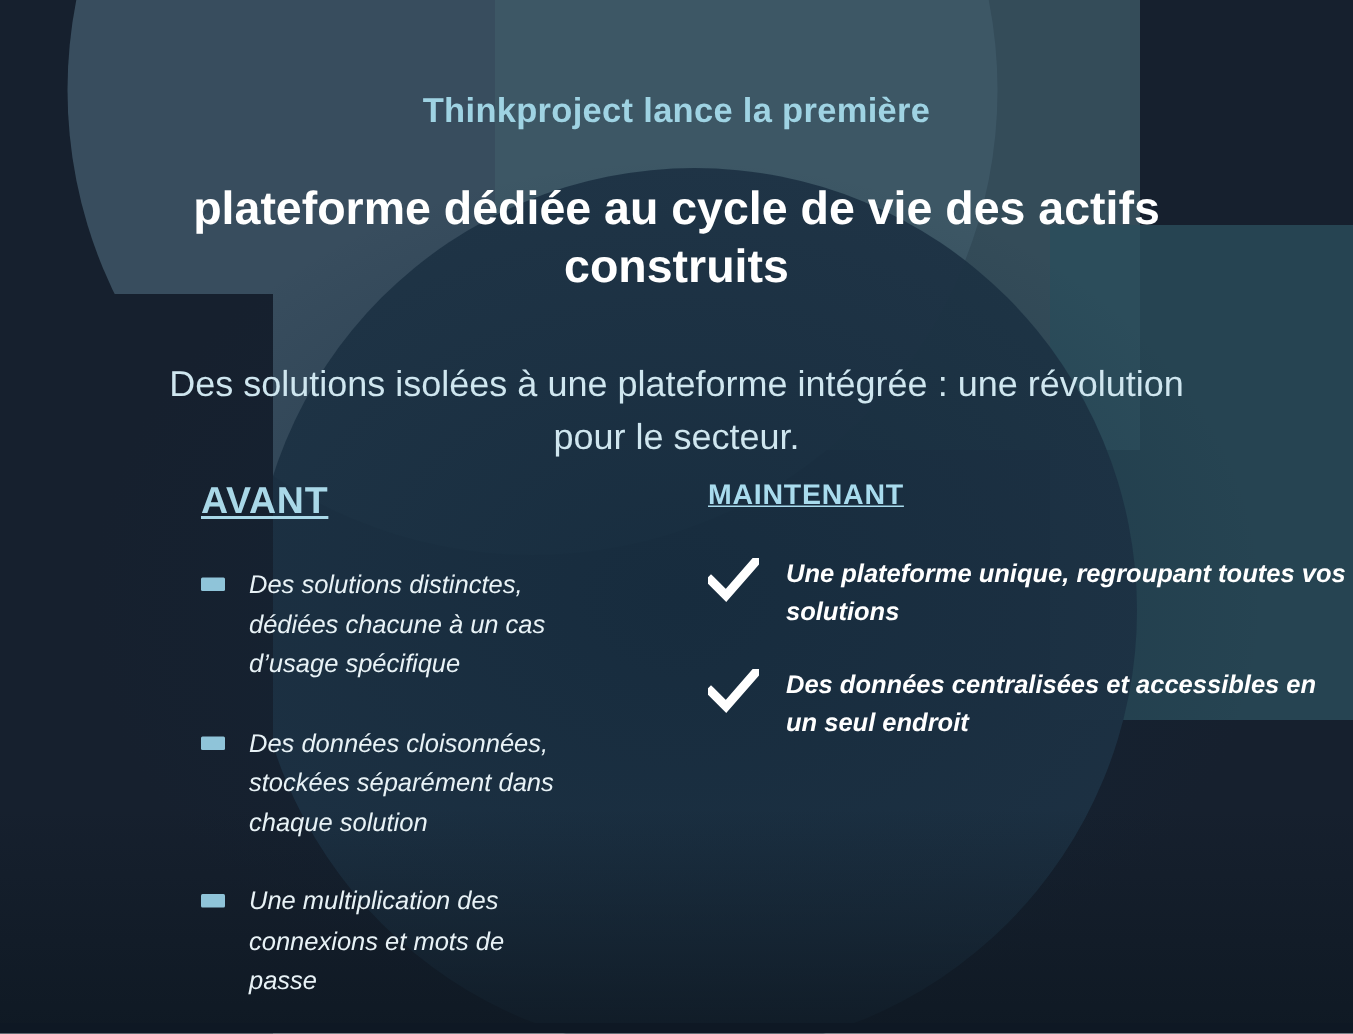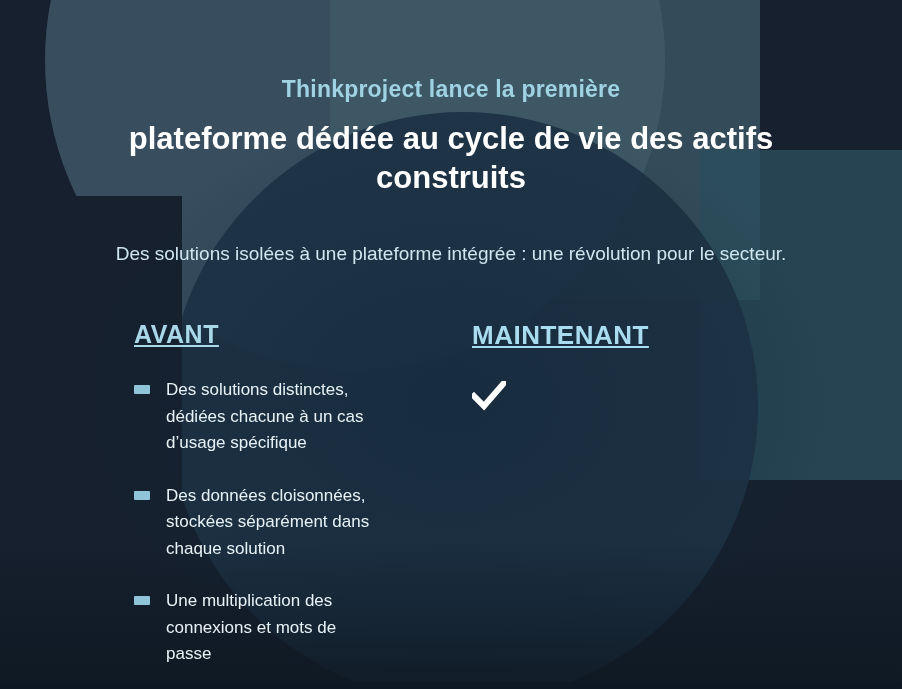--- a/index.html
+++ b/index.html
@@ -94,21 +94,21 @@
 
   
   .content {
     position: relative;
     z-index: 5;
     width: 902px;
     height: 689px;
   }
   .eyebrow {
     position: absolute;
-    top: 76px;
+    top: 60px;
     left: 0;
     right: 0;
     text-align: center;
     color: #9fd3e3;
     font-size: 23px;
     font-weight: bold;
     letter-spacing: 0.2px;
   }
   .headline {
     position: absolute;
@@ -123,21 +123,21 @@
     padding: 0 90px;
     box-sizing: border-box;
   }
   .subhead {
     position: absolute;
     top: 240px;
     left: 0;
     right: 0;
     text-align: center;
     color: #cfe6ef;
-    font-size: 19px;
+    font-size: 24px;
     line-height: 1.45;
     padding: 0 110px;
     box-sizing: border-box;
     font-weight: 400;
   }
 
   .columns {
     position: absolute;
     top: 320px;
     left: 0;
@@ -158,41 +158,42 @@
   .col-title {
     font-size: 25px;
     font-weight: bold;
     color: #a9d8e8;
     margin: 0 0 28px 0;
     letter-spacing: 0.5px;
     text-decoration: underline;
   }
   .col-now .col-title {
     color: #a9dcee;
-    font-size: 26px;
+    font-size: 19px;
   }
   .item {
     display: flex;
     align-items: flex-start;
     margin-bottom: 26px;
   }
   .bullet-dash {
     flex: 0 0 auto;
     width: 16px;
     height: 9px;
     background: #8fc4d9;
     margin-top: 8px;
     margin-right: 16px;
     border-radius: 1px;
   }
   .item-text {
     color: #e8f2f6;
     font-size: 17px;
     line-height: 1.56;
     font-weight: 400;
+    font-style: italic;
   }
   .col-now .item {
     margin-bottom: 24px;
   }
   .col-now .item-text {
     color: #ffffff;
     font-weight: bold;
     font-size: 17px;
     line-height: 1.48;
   }
@@ -245,27 +246,36 @@
 
         <div class="item">
           <span class="bullet-dash"></span>
           <span class="item-text">Une multiplication des connexions et mots de passe</span>
         </div>
       </div>
 
       <div class="col col-now">
         <div class="col-title">MAINTENANT</div>
 
-
         <div class="item">
           <span class="check-icon">
             <svg viewBox="0 0 34 30" width="34" height="30" aria-hidden="true">
               <path d="M2 15 L12 25 L32 2" fill="none" stroke="#ffffff" stroke-width="6" stroke-linecap="square" stroke-linejoin="miter"></path>
             </svg>
           </span>
+          <span class="item-text">Une plateforme unique, regroupant toutes vos solutions</span>
+        </div>
+
+        <div class="item">
+          <span class="check-icon">
+            <svg viewBox="0 0 34 30" width="34" height="30" aria-hidden="true">
+              <path d="M2 15 L12 25 L32 2" fill="none" stroke="#ffffff" stroke-width="6" stroke-linecap="square" stroke-linejoin="miter"></path>
+            </svg>
+          </span>
+          <span class="item-text">Des données centralisées et accessibles en un seul endroit</span>
         </div>
 
       </div>
 
     </div>
   </div>
 
   <div class="bottom-border"></div>
 </div>
 

